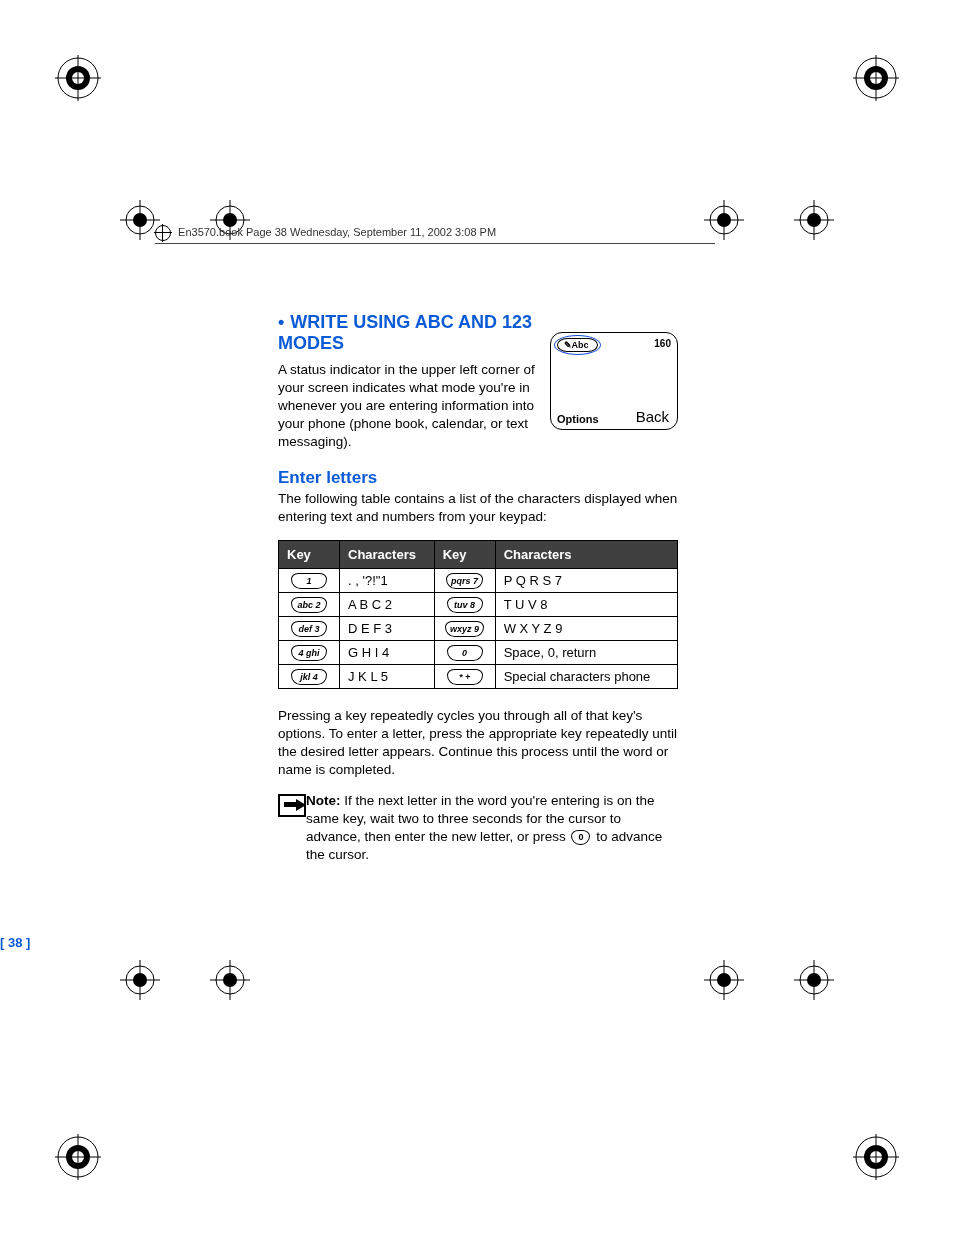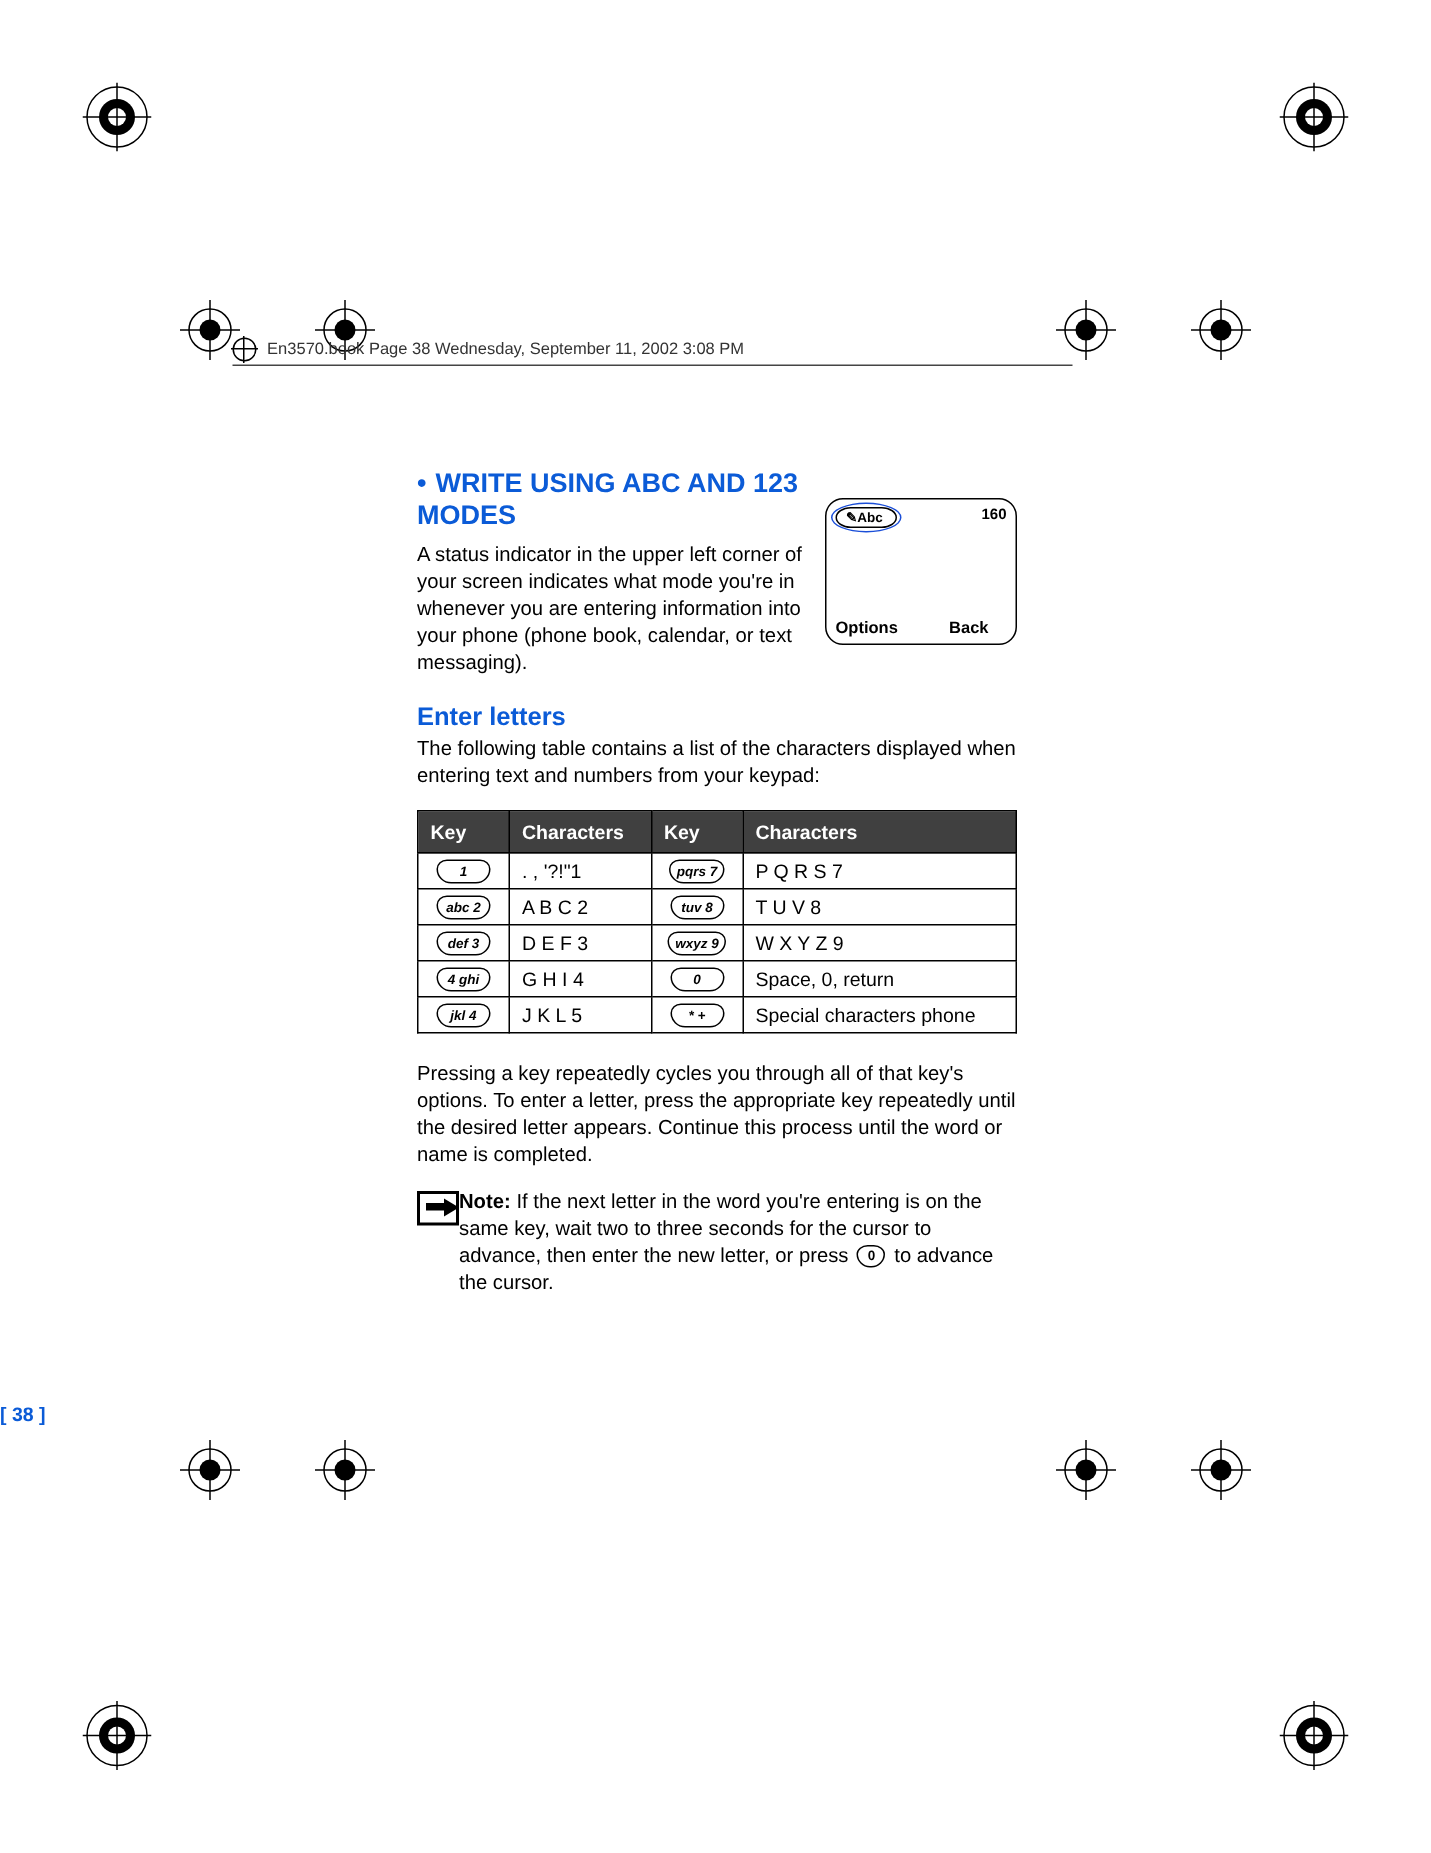--- a/index.html
+++ b/index.html
@@ -104,24 +104,24 @@
   }
   .soft-left {
     position: absolute;
     left: 6px;
     bottom: 4px;
     font-size: 11px;
     font-weight: bold;
   }
   .soft-right {
     position: absolute;
-    right: 18px;
+    right: 8px;
     bottom: 4px;
-    font-size: 11px;
-    font-weight: bold;
+    font-size: 15px;
+    font-weight: normal;
   }
 
   .sub-head {
     color: #0b5bd7;
     font-size: 17px;
     font-weight: bold;
     margin-top: 18px;
     margin-bottom: 2px;
   }
 

